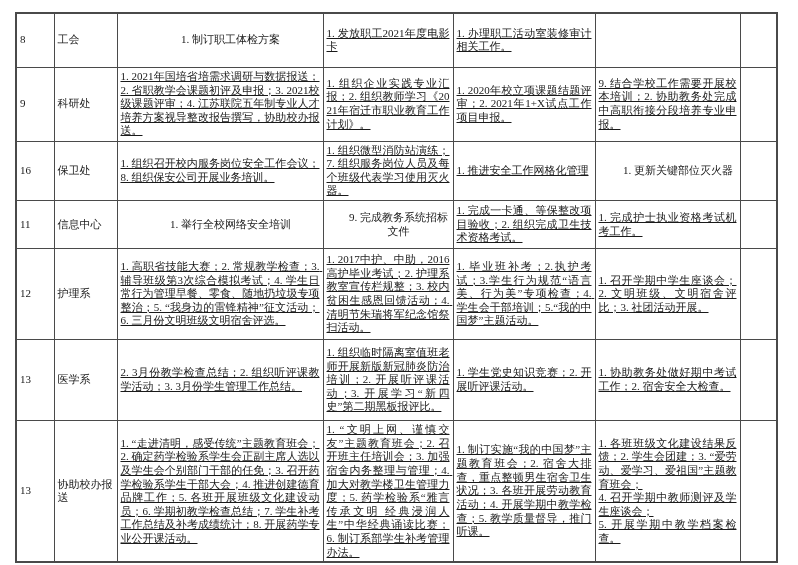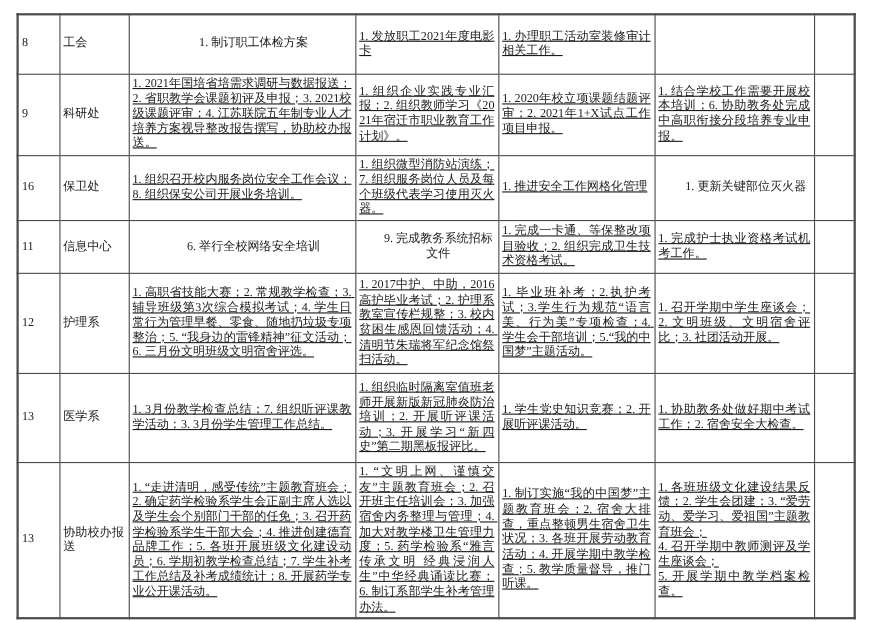--- a/index.html
+++ b/index.html
@@ -74,54 +74,54 @@
           <td class="c-week justify">1. 办理职工活动室装修审计相关工作。</td>
           <td class="c-week"></td>
           <td class="c-week"></td>
         </tr>
         <tr style="height: 74px;">
           <td class="c-num">9</td>
           <td class="c-dept">科研处</td>
           <td class="c-week justify">1. 2021年国培省培需求调研与数据报送；2. 省职教学会课题初评及申报；3. 2021校级课题评审；4. 江苏联院五年制专业人才培养方案视导整改报告撰写，协助校办报送。</td>
           <td class="c-week justify">1. 组织企业实践专业汇报；2. 组织教师学习《2021年宿迁市职业教育工作计划》。</td>
           <td class="c-week justify">1. 2020年校立项课题结题评审；2. 2021年1+X试点工作项目申报。</td>
-          <td class="c-week justify">1. 结合学校工作需要开展校本培训；6. 协助教务处完成中高职衔接分段培养专业申报。</td>
+          <td class="c-week justify">9. 结合学校工作需要开展校本培训；2. 协助教务处完成中高职衔接分段培养专业申报。</td>
           <td class="c-week"></td>
         </tr>
         <tr style="height: 52px;">
           <td class="c-num">16</td>
           <td class="c-dept">保卫处</td>
           <td class="c-week justify">1. 组织召开校内服务岗位安全工作会议；8. 组织保安公司开展业务培训。</td>
           <td class="c-week justify">1. 组织微型消防站演练；7. 组织服务岗位人员及每个班级代表学习使用灭火器。</td>
           <td class="c-week justify">1. 推进安全工作网格化管理</td>
           <td class="c-week center">1. 更新关键部位灭火器</td>
           <td class="c-week"></td>
         </tr>
         <tr style="height: 48px;">
           <td class="c-num">11</td>
           <td class="c-dept">信息中心</td>
-          <td class="c-week center">6. 举行全校网络安全培训</td>
+          <td class="c-week center">1. 举行全校网络安全培训</td>
           <td class="c-week center">9. 完成教务系统招标文件</td>
           <td class="c-week justify">1. 完成一卡通、等保整改项目验收；2. 组织完成卫生技术资格考试。</td>
           <td class="c-week justify">1. 完成护士执业资格考试机考工作。</td>
           <td class="c-week"></td>
         </tr>
         <tr style="height: 91px;">
           <td class="c-num">12</td>
           <td class="c-dept">护理系</td>
           <td class="c-week justify">1. 高职省技能大赛；2. 常规教学检查；3. 辅导班级第3次综合模拟考试；4. 学生日常行为管理早餐、零食、随地扔垃圾专项整治；5. “我身边的雷锋精神”征文活动；6. 三月份文明班级文明宿舍评选。</td>
           <td class="c-week justify">1. 2017中护、中助，2016高护毕业考试；2. 护理系教室宣传栏规整；3. 校内贫困生感恩回馈活动；4. 清明节朱瑞将军纪念馆祭扫活动。</td>
           <td class="c-week justify">1. 毕业班补考；2.执护考试；3.学生行为规范“语言美、行为美”专项检查；4. 学生会干部培训；5.“我的中国梦”主题活动。</td>
           <td class="c-week justify">1. 召开学期中学生座谈会；2. 文明班级、文明宿舍评比；3. 社团活动开展。</td>
           <td class="c-week"></td>
         </tr>
         <tr style="height: 81px;">
           <td class="c-num">13</td>
           <td class="c-dept">医学系</td>
-          <td class="c-week justify">1. 3月份教学检查总结；7. 组织听评课教学活动；3. 3月份学生管理工作总结。</td>
+          <td class="c-week justify">2. 3月份教学检查总结；2. 组织听评课教学活动；3. 3月份学生管理工作总结。</td>
           <td class="c-week justify">1. 组织临时隔离室值班老师开展新版新冠肺炎防治培训；2. 开展听评课活动；3. 开展学习“新四史”第二期黑板报评比。</td>
           <td class="c-week justify">1. 学生党史知识竞赛；2. 开展听评课活动。</td>
           <td class="c-week justify">1. 协助教务处做好期中考试工作；2. 宿舍安全大检查。</td>
           <td class="c-week"></td>
         </tr>
         <tr style="height: 121px;">
           <td class="c-num">13</td>
           <td class="c-dept">协助校办报送</td>
           <td class="c-week justify">1. “走进清明，感受传统”主题教育班会；2. 确定药学检验系学生会正副主席人选以及学生会个别部门干部的任免；3. 召开药学检验系学生干部大会；4. 推进创建德育品牌工作；5. 各班开展班级文化建设动员；6. 学期初教学检查总结；7. 学生补考工作总结及补考成绩统计；8. 开展药学专业公开课活动。</td>
           <td class="c-week justify">1. “文明上网、谨慎交友”主题教育班会；2. 召开班主任培训会；3. 加强宿舍内务整理与管理；4. 加大对教学楼卫生管理力度；5. 药学检验系“雅言传承文明 经典浸润人生”中华经典诵读比赛；6. 制订系部学生补考管理办法。</td>

